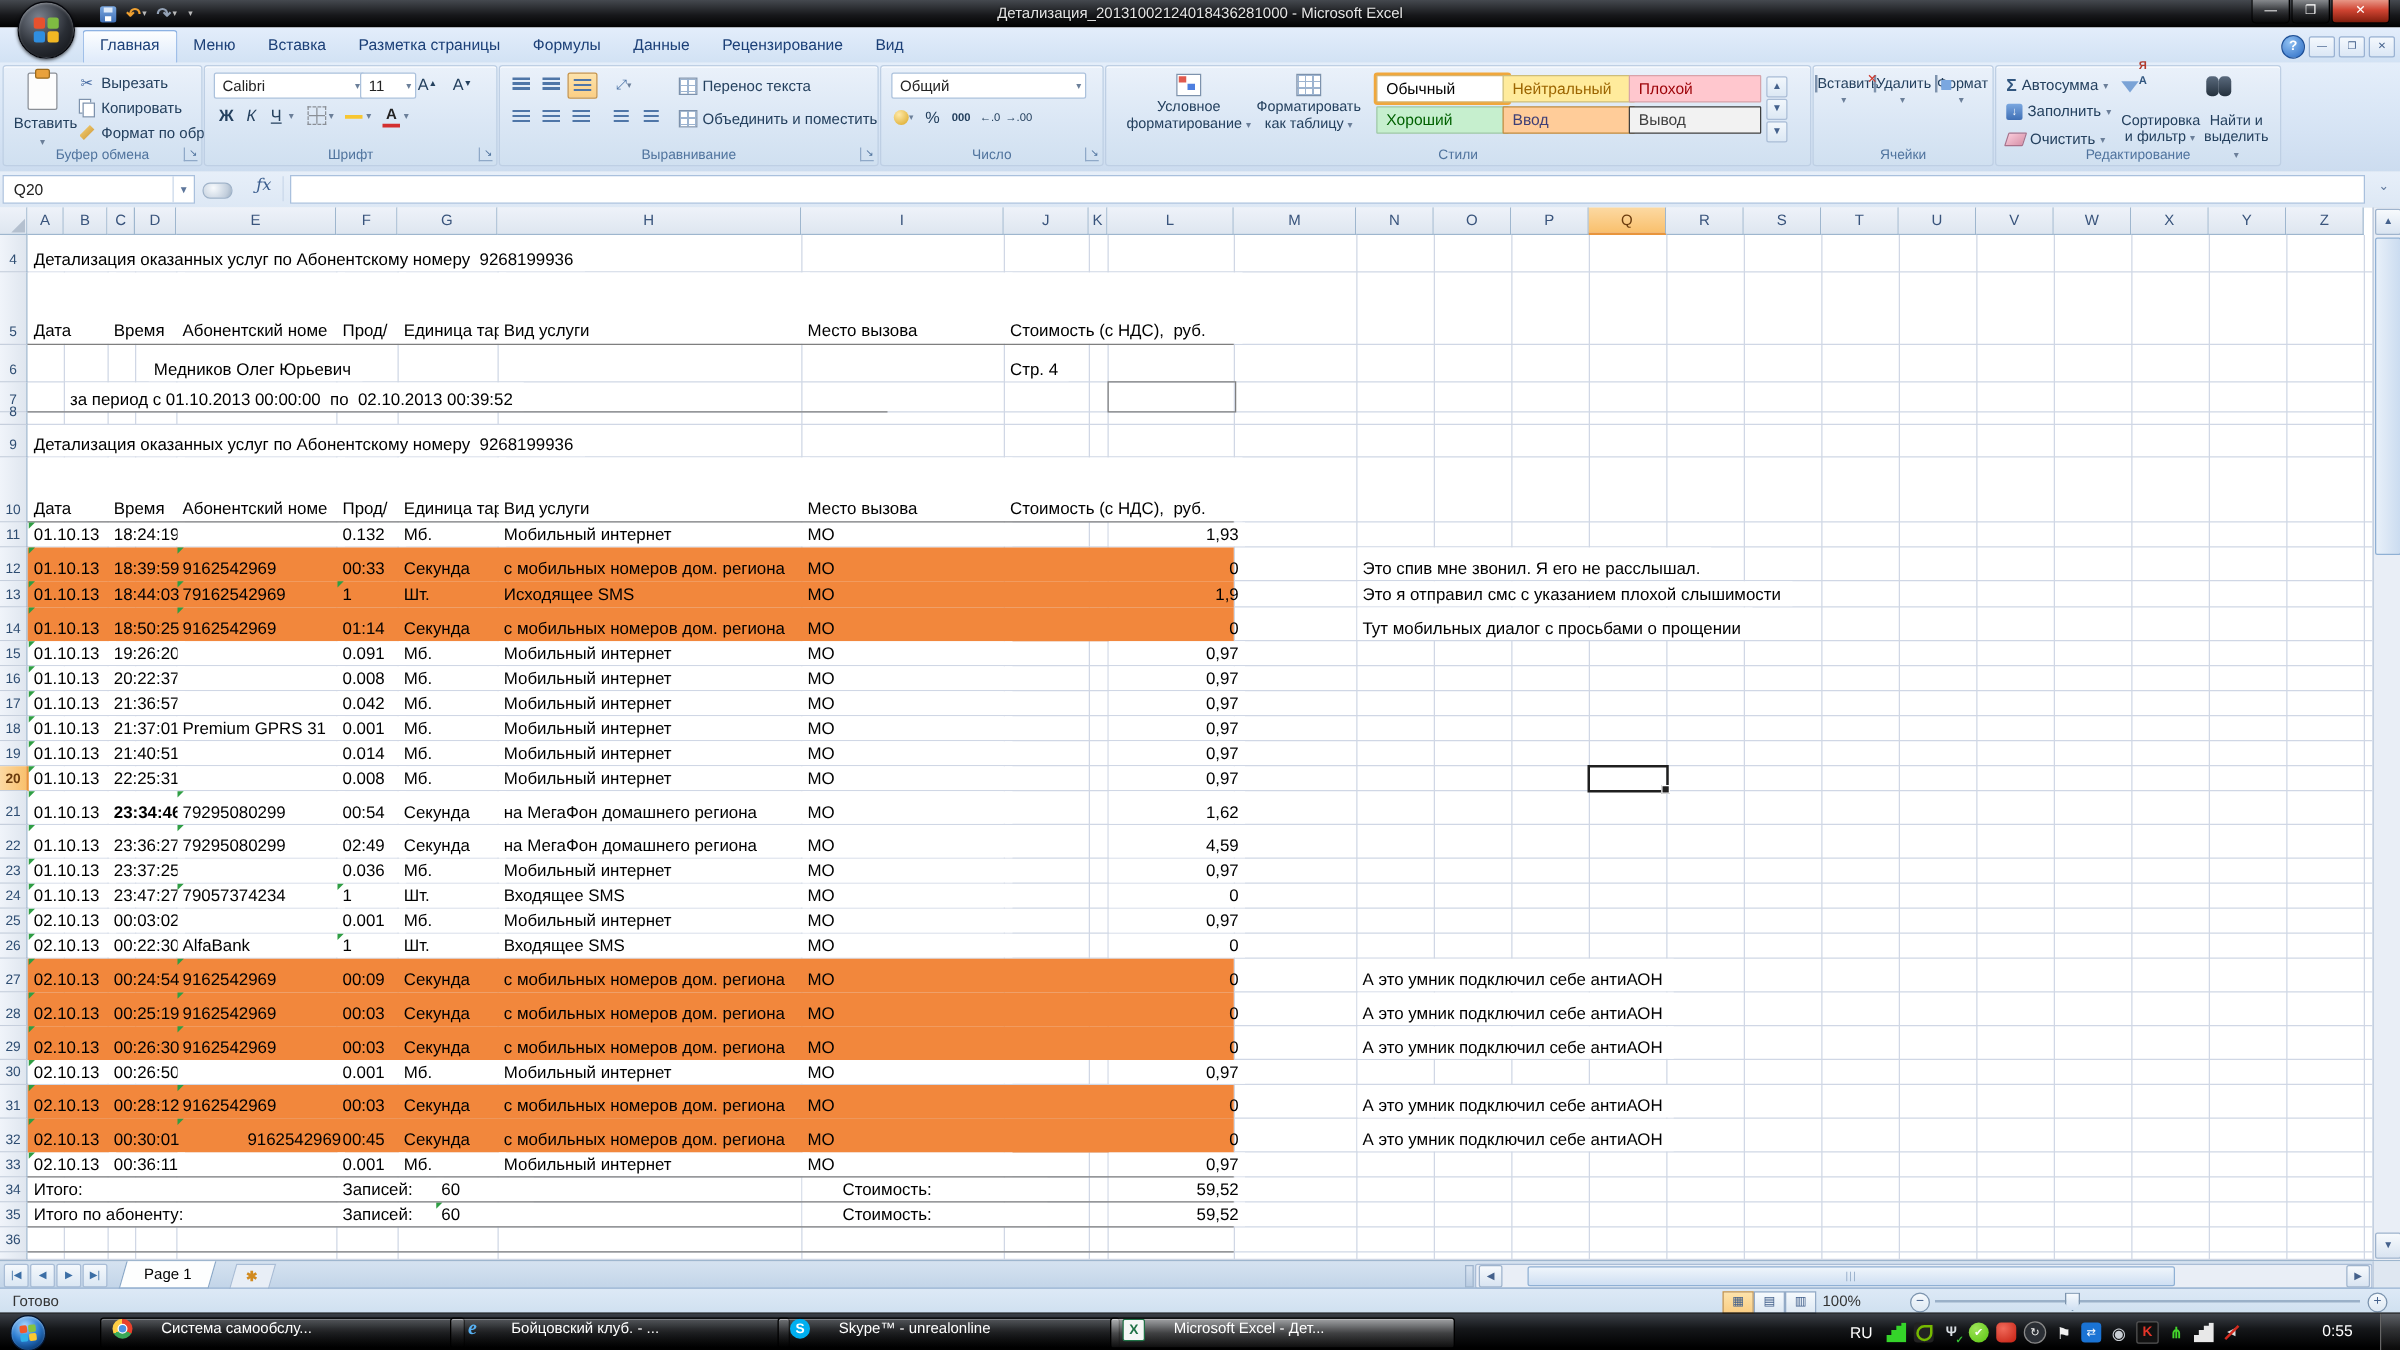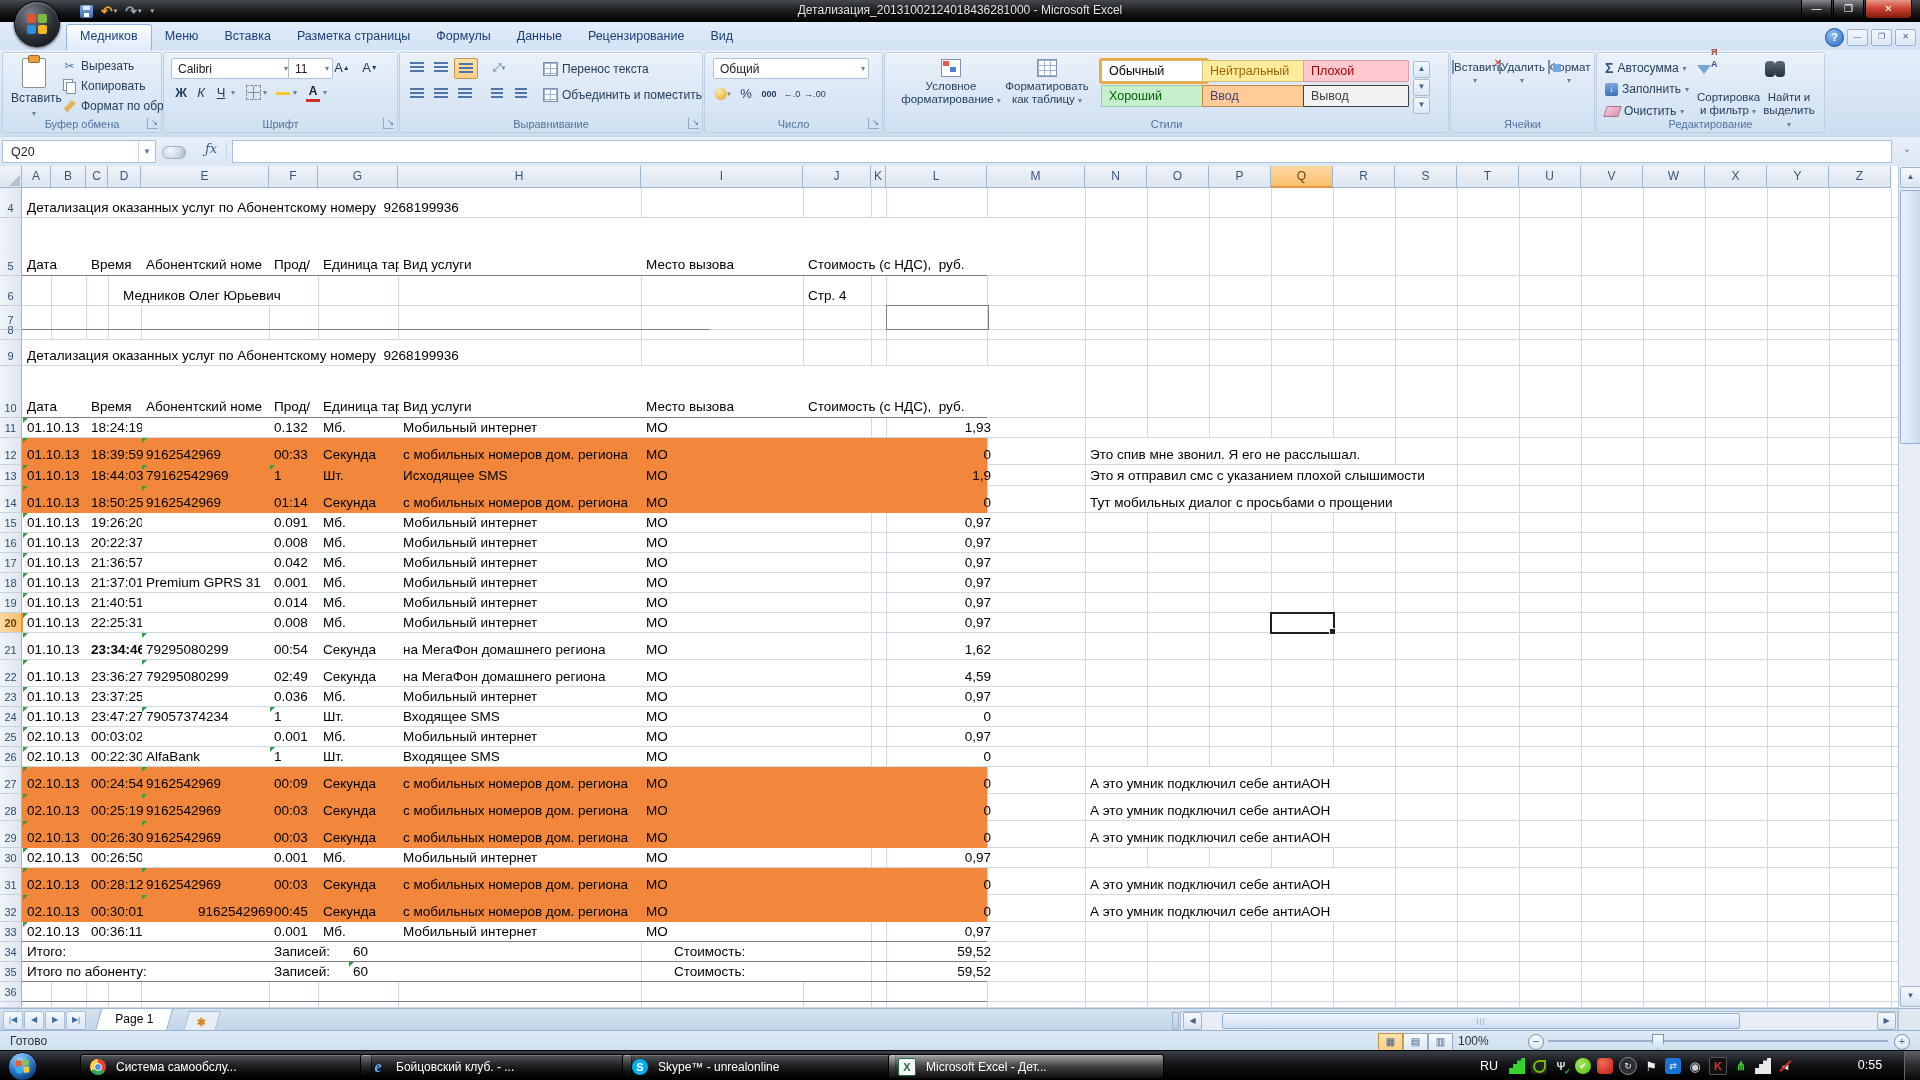--- a/index.html
+++ b/index.html
@@ -192,21 +192,21 @@
     background:linear-gradient(#3a3f46,#15171a 40%,#000 90%);border-top:1px solid #000;}
   .startorb{position:absolute;left:8px;top:1px;width:27px;height:27px;border-radius:50%;
     background:radial-gradient(circle at 40% 28%,#a8d6ff,#2d7dd2 45%,#0a3c78 78%,#021d3f);
     border:1px solid #05152e;box-shadow:inset 0 1px 2px rgba(255,255,255,.5);}
   .startorb .flag{position:absolute;left:7px;top:7px;width:13px;height:13px;display:grid;
     grid-template-columns:1fr 1fr;gap:1px;transform:rotate(-6deg);}
   .startorb .flag span{border-radius:1.5px;}
   .tbtn{position:absolute;top:3px;height:23px;border-radius:3px;border:1px solid #000;
     background:linear-gradient(rgba(255,255,255,.18),rgba(255,255,255,.05) 50%,rgba(0,0,0,.4));
     box-shadow:inset 0 1px 0 rgba(255,255,255,.25);color:#fff;font-size:12px;
-    display:flex;align-items:center;gap:10px;padding:0 9px;white-space:nowrap;overflow:hidden;}
+    display:flex;gap:23px;padding:0 9px;white-space:nowrap;overflow:hidden;}
   .tbtn.active{background:linear-gradient(rgba(255,255,255,.55),rgba(255,255,255,.2) 50%,rgba(40,40,40,.35));color:#fff;}
   .appico{width:16px;height:16px;flex:0 0 16px;display:flex;align-items:center;justify-content:center;}
   .chrome-icon{border-radius:50%;background:conic-gradient(#e8412c 0deg 120deg,#3aa757 120deg 240deg,#ffce44 240deg 360deg);position:relative;}
   .chrome-icon:after{content:"";position:absolute;left:4px;top:4px;width:8px;height:8px;border-radius:50%;
     background:#4a90e2;border:1.5px solid #fff;box-sizing:border-box;}
   .ie-icon{color:#57b0f2;font-size:16px;font-weight:bold;font-style:italic;font-family:"Liberation Serif",serif;}
   .skype-icon{border-radius:50%;background:#00aff0;color:#fff;font-size:11px;font-weight:bold;}
   .excel-icon{border-radius:2px;background:#f4f6f5;color:#1e7145;font-size:11px;font-weight:bold;border:1px solid #1e7145;}
   .tray{position:absolute;left:1480px;top:0;height:30px;display:flex;align-items:center;color:#fff;}
   .lang{font-size:12.5px;color:#fff;margin-right:8px;}
@@ -265,21 +265,21 @@
     <span class="flower">
       <span style="background:#e7512e"></span>
         <span style="background:#7fbb42"></span>
       <span style="background:#2f8ee0"></span>
         <span style="background:#f2b723"></span>
     </span>
   </div>
 
   <div class="tabrow">
     <div id="tabs">
-        <div class="rtab active">Медников</div>
+        <div class="rtab active">Главная</div>
         <div class="rtab">Меню</div>
         <div class="rtab">Вставка</div>
         <div class="rtab">Разметка страницы</div>
         <div class="rtab">Формулы</div>
         <div class="rtab">Данные</div>
         <div class="rtab">Рецензирование</div>
         <div class="rtab">Вид</div>
       </div>
     <div class="tr-right">
       <span class="help-circle">?</span>
@@ -588,20 +588,21 @@
             <div class="cell hd" style="left: 804px; width: 183px;">Стоимость (с НДС),  руб.</div>
             <div class="bbot"></div>
             <div class="gut">5</div>
           </div>
           <div class="grow" style="top: 88px; height: 29px;">
             <div class="cell free" style="left: 119px;">Медников Олег Юрьевич</div>
             <div class="cell free" style="left: 804px;">Стр. 4</div>
             <div class="gut">6</div>
           </div>
           <div class="grow" style="top: 118px; height: 23px;">
+            <div class="cell free" style="left: 52px;">за период с 01.10.2013 00:00:00  по  02.10.2013 00:39:52</div>
             <div class="bbot" style="width: 688px;"></div>
             <div class="lbox"></div>
             <div class="gut">7</div>
           </div>
           <div class="grow" style="top: 142px; height: 9px;">
             <div class="gut">8</div>
           </div>
           <div class="grow" style="top: 152px; height: 25px;">
             <div class="cell free" style="left: 23px;">Детализация оказанных услуг по Абонентскому номеру  9268199936</div>
             <div class="gut">9</div>

